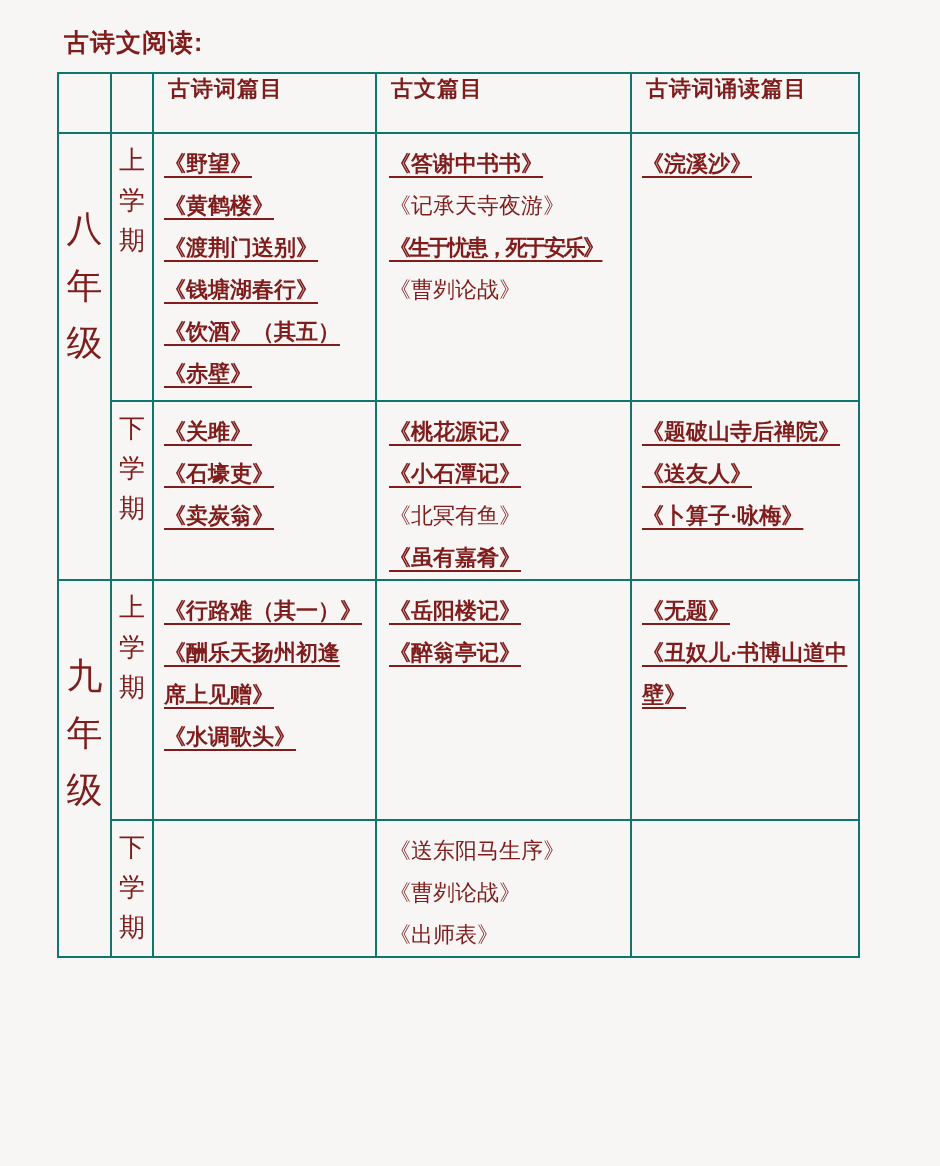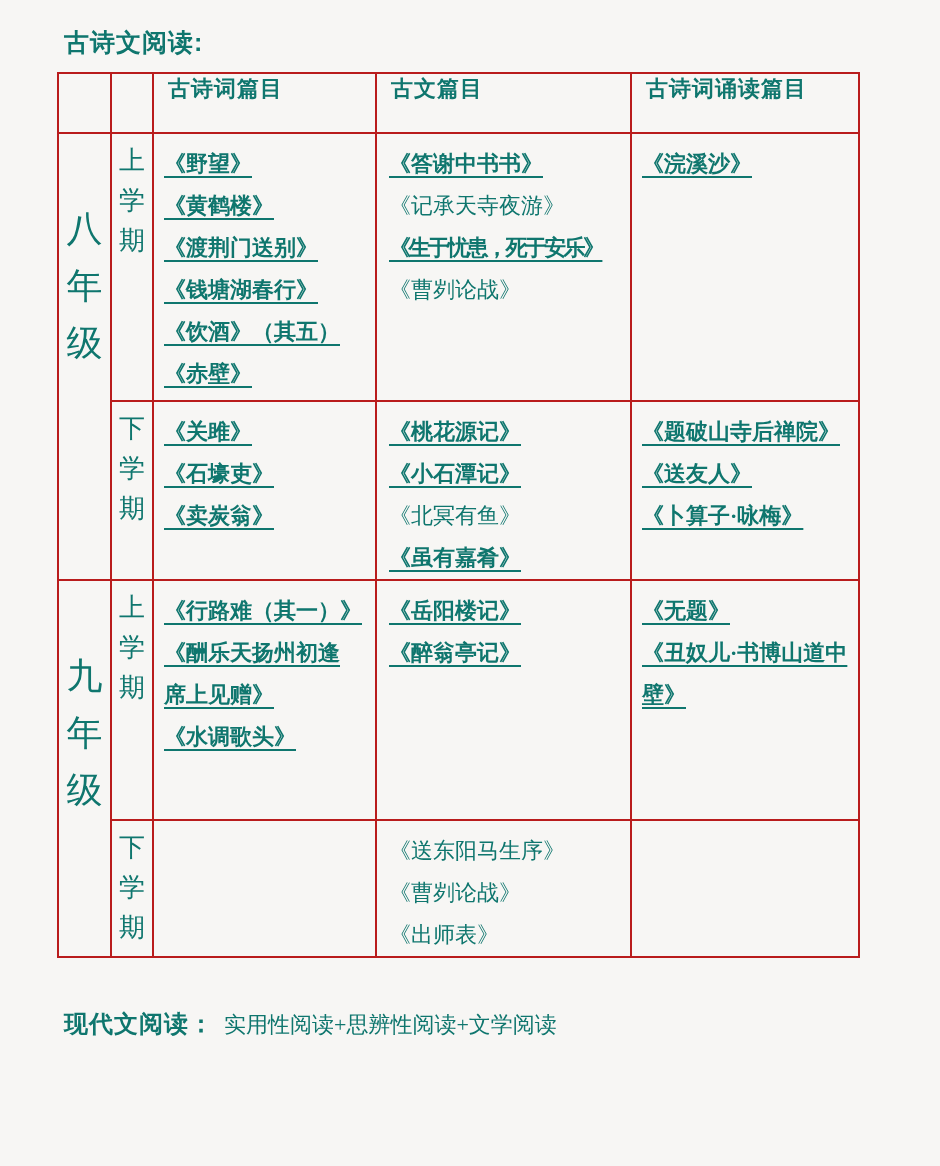--- a/index.html
+++ b/index.html
@@ -1,33 +1,33 @@
 <!DOCTYPE html>
 <html><head>
 <meta charset="utf-8">
 <style>
   html,body { margin:0; padding:0; }
   body { background:#e9e9e9; }
   .page {
     position:relative; width:940px; height:1166px; margin:0 auto;
-    background:#f7f6f4; color:#0f766e; overflow:hidden;
+    background:#f7f6f4; color:#7f1d1d; overflow:hidden;
     font-family:"Liberation Serif","DejaVu Serif",serif;
   }
 
   .page-title {
     position:absolute; left:64px; top:26px;
     font-size:25px; font-weight:bold; letter-spacing:1px;
     font-family:"Liberation Sans","DejaVu Sans",sans-serif;
   }
 
   table.grid {
     position:absolute; left:57px; top:72px;
     width:801px; border-collapse:collapse; table-layout:fixed;
   }
-  table.grid td { border:2px solid #b91c1c; vertical-align:top; }
+  table.grid td { border:2px solid #0f766e; vertical-align:top; }
 
   tr.hrow { height:60px; }
   tr.r1 { height:268px; }
   tr.r2 { height:175px; }
   tr.r3 { height:240px; }
   tr.r4 { height:130px; }
 
   td.hcell {
     vertical-align:middle; font-weight:bold; font-size:22px;
     padding:0 0 0 14px; letter-spacing:1px;
@@ -181,18 +181,15 @@
         <div class="line"><span>《送东阳马生序》</span></div>
         <div class="line"><span>《曹刿论战》</span></div>
         <div class="line"><span>《出师表》</span></div>
       </td>
       <td class="works3"></td>
     </tr>
   </tbody>
     </table>
 
 
-  <div class="modern">
-    <span class="lbl">现代文阅读：</span><span class="cnt">实用性阅读+思辨性阅读+文学阅读</span>
-  </div>
 
 
 </div>
 
 </body></html>

